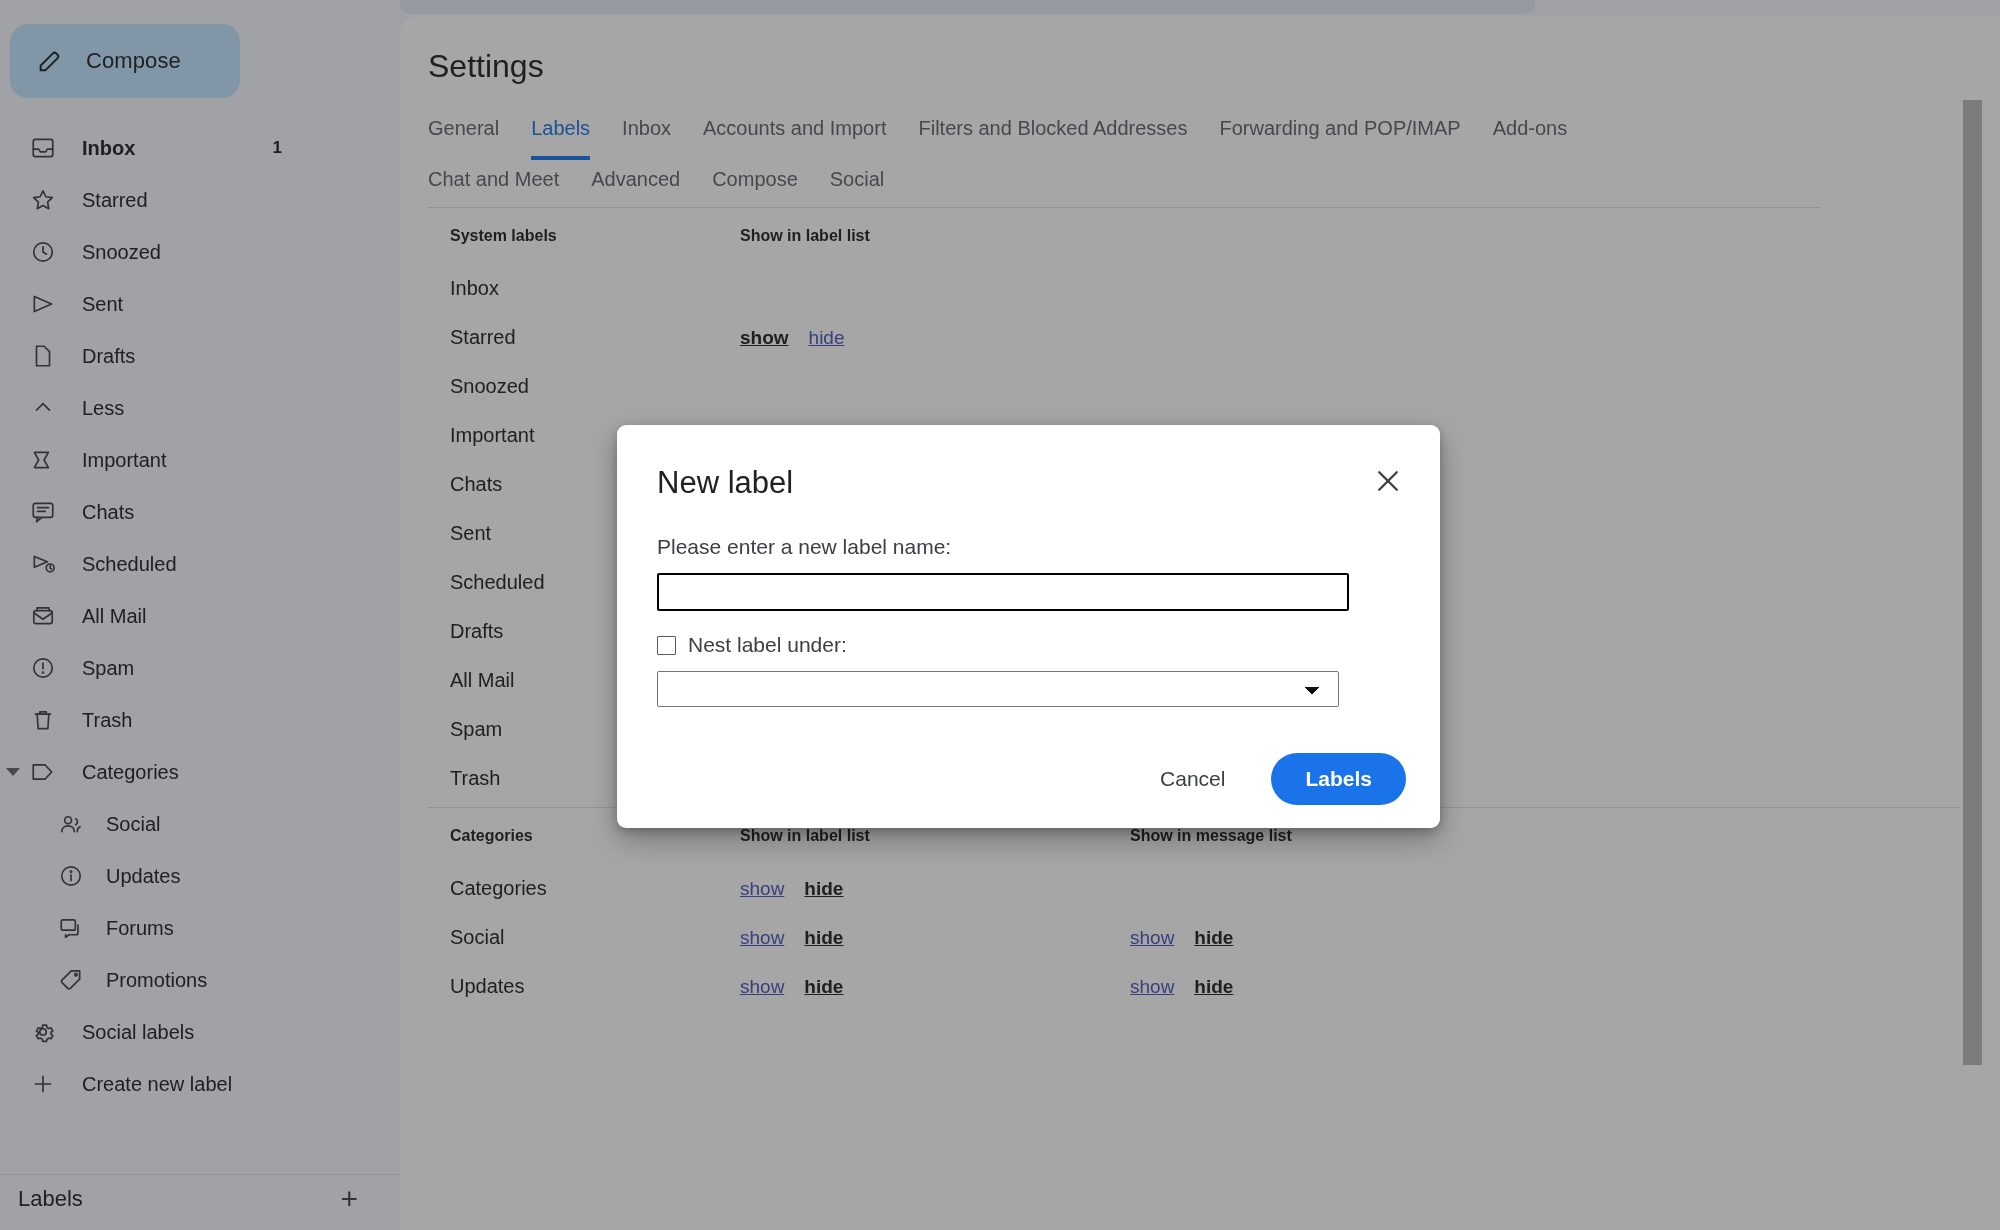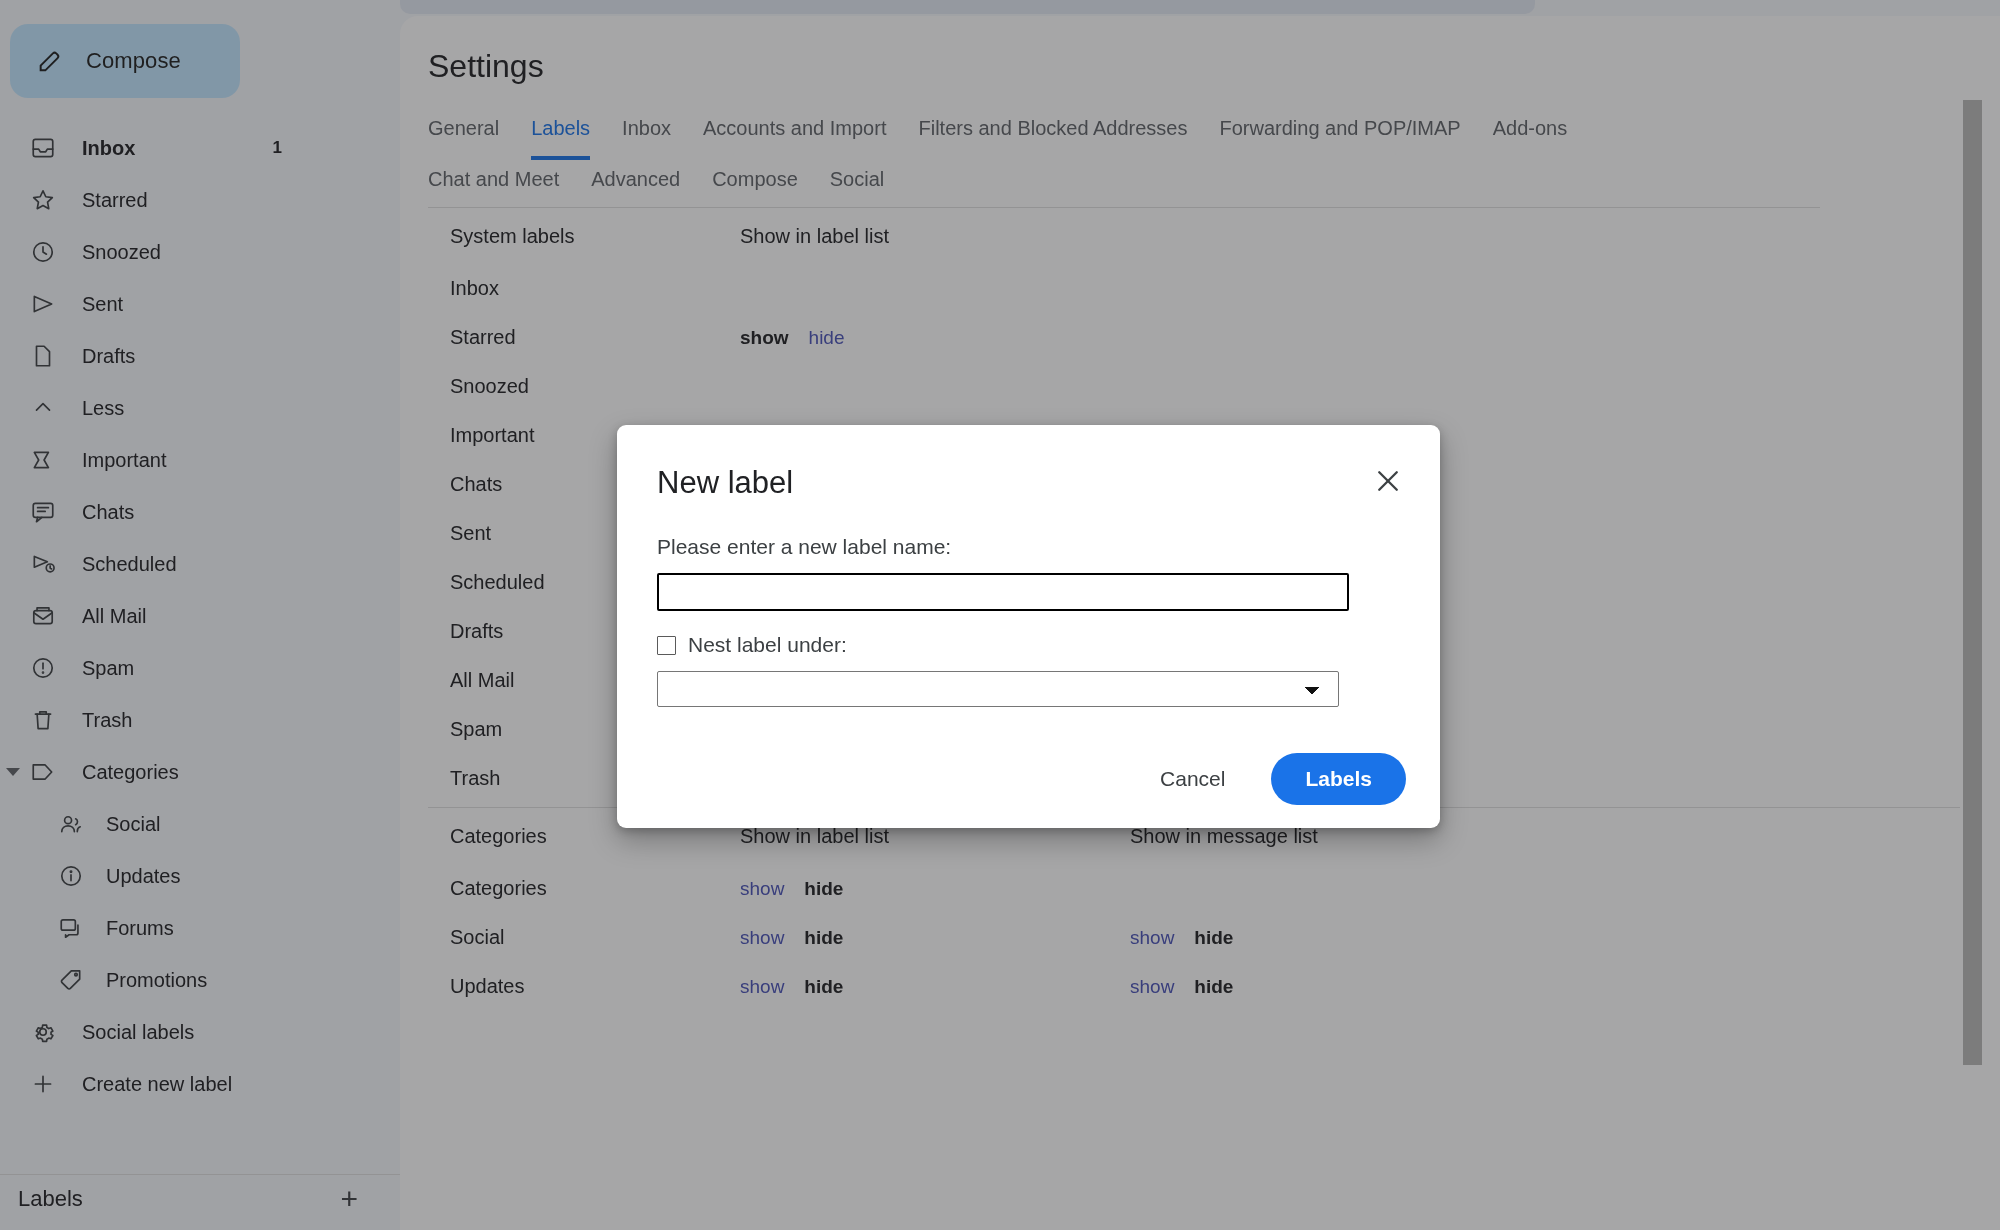--- a/index.html
+++ b/index.html
@@ -115,24 +115,24 @@
   .ltable { margin-left: 28px; margin-right: 40px; }
   .lrow {
     display: flex; align-items: center;
     height: 49px;
   }
   .lrow .c-name { width: 312px; padding-left: 22px; font-size: 20px; color: #202124; }
   .lrow .c-show { width: 390px; display: flex; align-items: center; gap: 20px; }
   .lrow .c-msg  { width: 420px; display: flex; align-items: center; gap: 20px; }
   .hdr { height: 56px; }
   .hdr .c-name, .hdr .c-show, .hdr .c-msg {
-    font-size: 20px; font-weight: normal; color: #202124;
+    font-size: 16px; font-weight: bold; color: #202124;
   }
   .hdr .c-name { padding-left: 22px; }
-  .act { font-size: 19px; cursor: pointer; white-space: nowrap; }
+  .act { font-size: 19px; cursor: pointer; white-space: nowrap; text-decoration: underline; }
   .act.link { color: #4a53b8; }
   .act.cur  { color: #202124; font-weight: bold; }
   .sect-rule { height: 1px; background: #e0e0e0; margin: 4px 0 0 0; }
 
   
   .sbtrack {
     position: absolute; right: 0; top: 0; width: 38px; height: 1230px;
     background: transparent; z-index: 60;
   }
   .sbthumb {

